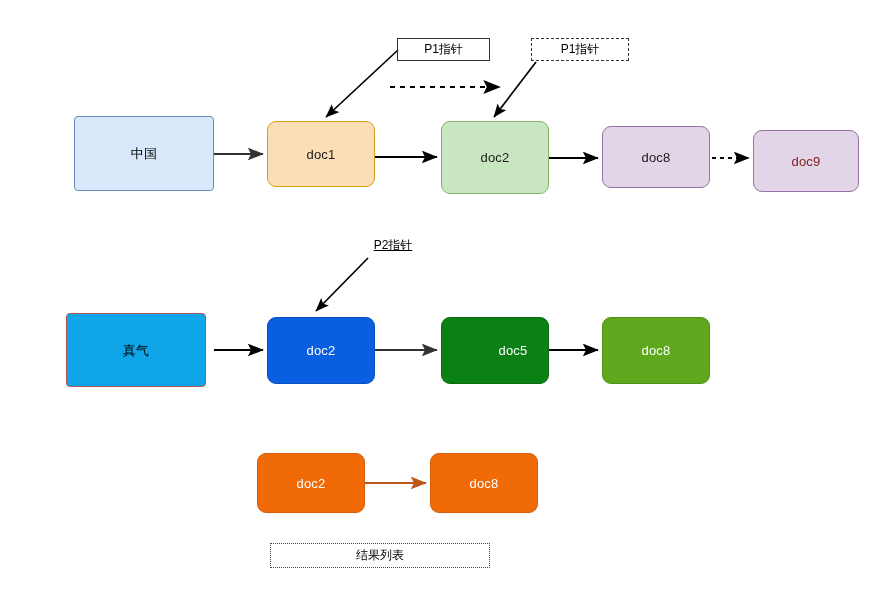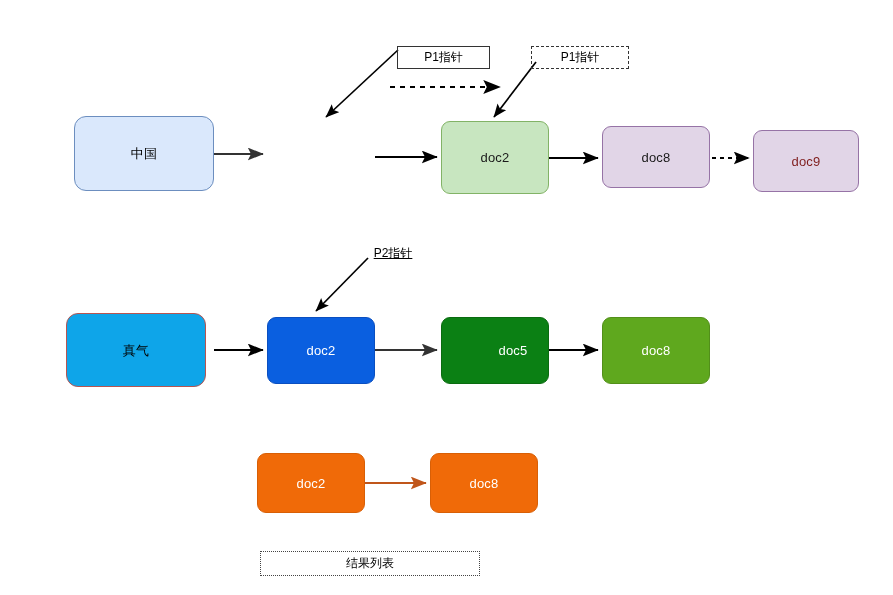--- a/index.html
+++ b/index.html
@@ -32,21 +32,21 @@
     box-sizing: border-box;
     display: flex;
     align-items: center;
     justify-content: center;
     font-size: 13px;
     line-height: 1;
     text-align: center;
     letter-spacing: 0.2px;
     z-index: 2;
   }
-  .rect { border-radius: 12px; text-align: center; }
+  .rect { border-radius: 4px; text-align: center; }
   .round { border-radius: 9px; }
 
   
   .n-cn {
     left: 74px; top: 116px; width: 140px; height: 75px;
     background: #dae8fc; border: 1.6px solid #6c8ebf; color: #000000;
   }
   .n-doc1 {
     left: 267px; top: 121px; width: 108px; height: 66px;
     background: #fbdeb5; border: 1.8px solid #d6a219; color: #1a1a1a;
@@ -96,31 +96,30 @@
   .label-box {
     position: absolute;
     box-sizing: border-box;
     display: flex;
     align-items: center;
     justify-content: center;
     font-size: 12px;
     color: #000000;
     background: transparent;
     z-index: 3;
-    margin-top: 8px;
   }
   .lb-solid { border: 1.4px solid #333333; }
   .lb-dashed { border: 1.4px dashed #333333; }
   .lb-dotted { border: 1.4px dotted #444444; }
   .lb-plain { border: none; text-decoration: underline; }
 
   .l-p1a { left: 397px; top: 38px; width: 93px; height: 23px; }
   .l-p1b { left: 531px; top: 38px; width: 98px; height: 23px; }
   .l-p2  { left: 355px; top: 236px; width: 76px; height: 18px; font-size: 12px; }
-  .l-result { left: 260px; top: 543px; width: 220px; height: 25px; text-align: center; }
+  .l-result { left: 270px; top: 543px; width: 220px; height: 25px; text-align: center; }
 </style>
 </head>
 <body>
 
 <div id="canvas">
 
   <svg id="wires" viewBox="0 0 893 595">
     <defs>
       <marker id="arw" markerWidth="9" markerHeight="9" refX="7.6" refY="3.2" orient="auto">
         <path d="M0,0 L8,3.2 L0,6.4 L1.6,3.2 z" fill="#000000"></path>
@@ -146,20 +145,23 @@
     <line x1="375" y1="350" x2="437" y2="350" stroke="#333333" stroke-width="2" marker-end="url(#arwg)"></line>
     <line x1="549" y1="350" x2="598" y2="350" stroke="#000000" stroke-width="2" marker-end="url(#arw)"></line>
     <line x1="368" y1="258" x2="316" y2="311" stroke="#000000" stroke-width="1.7" marker-end="url(#arw)"></line>
 
     <line x1="365" y1="483" x2="426" y2="483" stroke="#c0561a" stroke-width="2" marker-end="url(#arwo)"></line>
   </svg>
 
   <div class="node rect n-cn">
     <span>中国</span>
   </div>
+  <div class="node round n-doc1">
+    <span>doc1</span>
+  </div>
   <div class="node round n-doc2a">
     <span>doc2</span>
   </div>
   <div class="node round n-doc8a">
     <span>doc8</span>
   </div>
   <div class="node round n-doc9">
     <span>doc9</span>
   </div>
 

